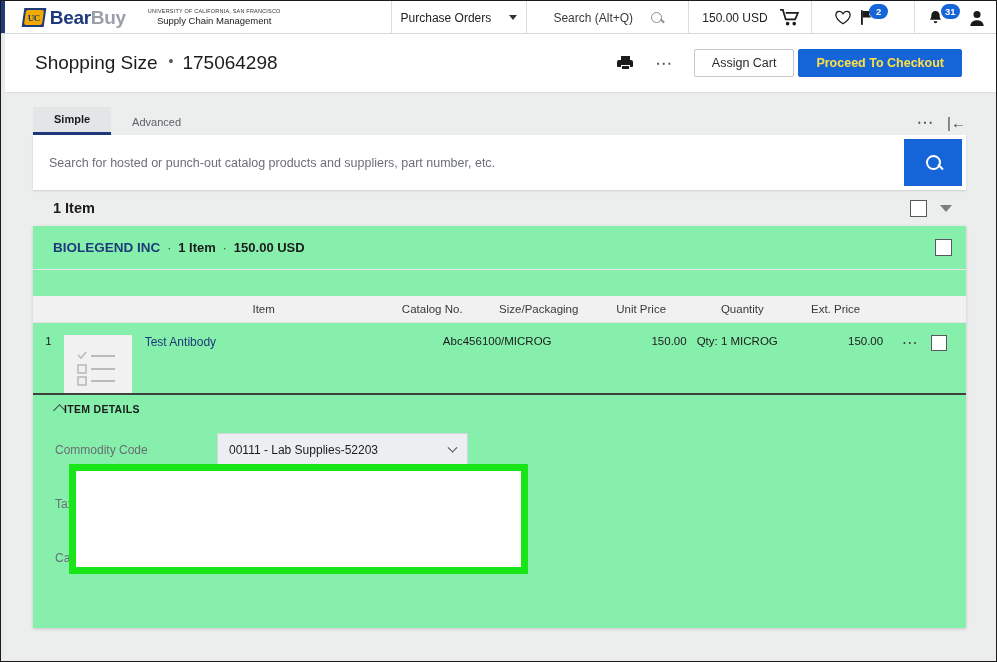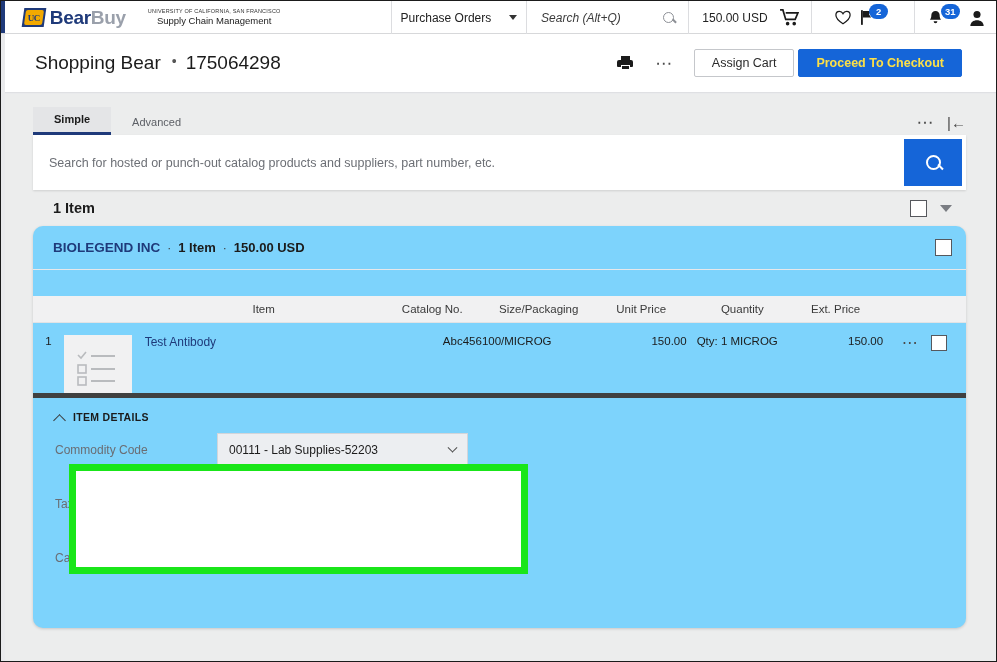--- a/index.html
+++ b/index.html
@@ -100,24 +100,22 @@
     border-right: 1px solid #dcdde0;
     height: 33px;
     font-size: 12px;
     color: #222;
     gap: 18px;
     cursor: pointer;
   }
   .nav-po { width: 143px; }
   .nav-search {
     width: 170px;
-    justify-content: space-between;
     padding: 0 14px 0 14px;
     color: #3b3b3b;
-    font-style: italic;
   }
   .nav-cart { width: 130px; gap: 12px; }
   .nav-fav  { width: 108px; gap: 10px; }
   .nav-user { width: 88px; gap: 6px; }
 
   .caret-down {
     width: 0; height: 0;
     border-left: 4px solid transparent;
     border-right: 4px solid transparent;
     border-top: 5px solid #333;
@@ -360,23 +358,22 @@
   .tri-down {
     width: 0; height: 0;
     border-left: 6px solid transparent;
     border-right: 6px solid transparent;
     border-top: 7px solid #7a7d83;
     cursor: pointer;
   }
 
   
   .card {
-    background: #7dd3fc;
+    background: #86efac;
     box-shadow: 0 1px 3px rgba(0,0,0,0.16);
-    border-radius: 10px;
   }
 
   .supplier-head {
     height: 44px;
     display: flex;
     align-items: center;
     padding: 0 14px 0 20px;
     border-bottom: 1px solid #e7e8ea;
   }
   .supplier-name {
@@ -463,25 +460,24 @@
     font-size: 16px;
     letter-spacing: 1.5px;
     color: #4a4a4a;
     cursor: pointer;
     line-height: 1;
   }
 
   
   .item-details-head {
     display: flex;
-    align-items: flex-end;
-    gap: 9px;
+    align-items: center;
     padding: 0 0 0 22px;
     height: 30px;
-    border-top: 5px solid #404040;
+    border-top: 2px solid #404040;
   }
   .chev-up {
     width: 9px; height: 9px;
     border-left: 1.6px solid #3a3a3a;
     border-top: 1.6px solid #3a3a3a;
     transform: rotate(45deg);
     position: relative;
     top: 2px;
     cursor: pointer;
   }
@@ -626,21 +622,21 @@
         <span class="badge">31</span>
       </span>
       <svg width="16" height="16" viewBox="0 0 18 18">
         <circle cx="9" cy="5" r="4" fill="#1b1b1b"></circle>
         <path d="M1.5 18c0-4.2 3.4-6.6 7.5-6.6s7.5 2.4 7.5 6.6z" fill="#1b1b1b"></path>
       </svg>
     </div>
   </div>
 
   <div class="pageheader">
-    <span class="page-title">Shopping Bear</span>
+    <span class="page-title">Shopping Size</span>
     <span class="title-dot">•</span>
     <span class="page-id">175064298</span>
 
     <div class="header-actions">
       <div class="printer">
         <div class="top"></div>
           <div class="body"></div>
           <div class="tray"></div>
       </div>
       <div class="dots3">⋯</div>

